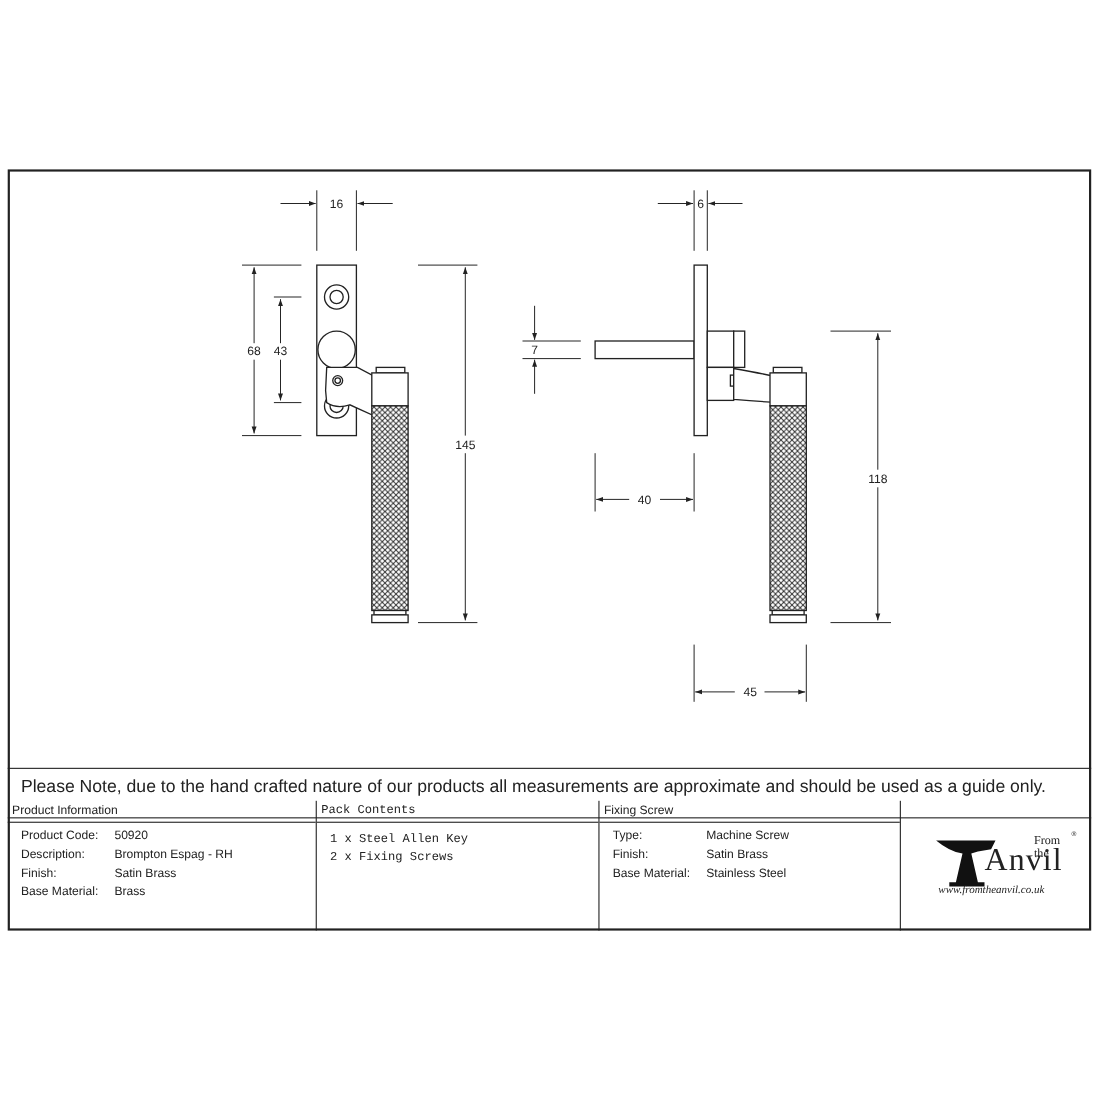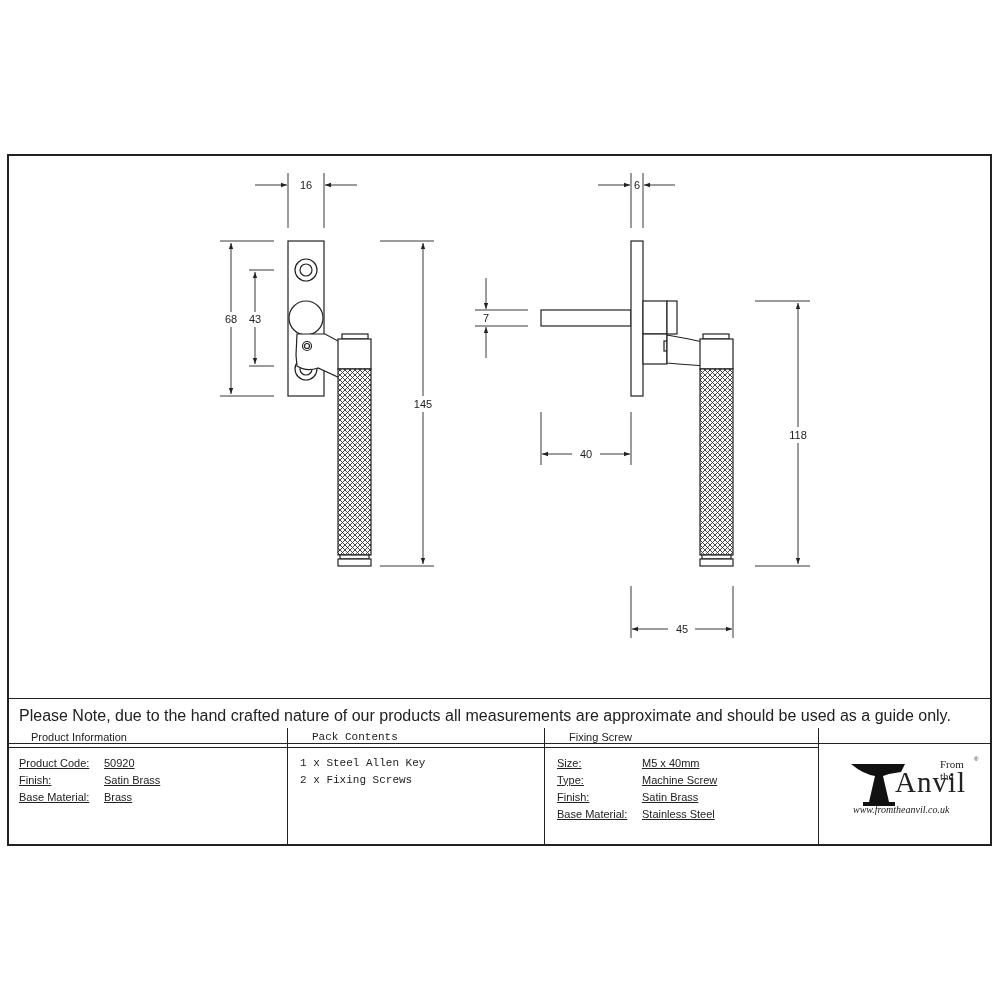--- a/index.html
+++ b/index.html
@@ -1,23 +1,23 @@
 <!DOCTYPE html>
 <html><head>
   <meta charset="utf-8">
   <style>
     html, body { margin: 0; padding: 0; background: #ffffff; }
     body { width: 1000px; height: 1000px; position: relative; overflow: hidden; font-family: "Liberation Sans", sans-serif; color: #222; }
     .sheet { position: absolute; left: 7px; top: 154px; width: 985px; height: 692px; border: 2px solid #222; box-sizing: border-box; }
     .drawing { position: absolute; left: 0; top: 0; }
     .note-row { position: absolute; left: 7px; top: 698px; width: 985px; height: 46px; border-top: 1.5px solid #222; border-bottom: 1.5px solid #222; box-sizing: border-box; font-size: 16px; padding: 8px 0 0 12px; }
     .col { position: absolute; top: 728px; height: 118px; box-sizing: border-box; font-size: 11px; }
-    .col-head { height: 20px; border-bottom: 1.5px solid #222; padding: 3px 0 0 24px; box-sizing: border-box; }
+    .col-head { height: 20px; border-bottom: 1.5px solid #222; padding: 3px 0 0 4px; box-sizing: border-box; }
     .col-body { padding: 6px 0 0 12px; }
-    .kv { display: flex; height: 17px; align-items: center; text-decoration: underline; }
+    .kv { display: flex; height: 17px; align-items: flex-start; }
     .kv .k { width: 85px; }
     .list-item { height: 17px; display: flex; align-items: center; }
     .c1 { left: 7px; width: 281px; border-right: 1.5px solid #222; }
     .c2 { left: 288px; width: 257px; border-right: 1.5px solid #222; font-family: Liberation Mono, monospace; }
     .c3 { left: 545px; width: 274px; border-right: 1.5px solid #222; }
     .c4 { left: 819px; width: 173px; }
     .logo { position: absolute; left: 30px; top: 24px; width: 130px; height: 70px; }
     .logo-from { position: absolute; left: 58px; top: 6px; font-family: "Liberation Serif", serif; font-size: 11px; margin-left: 33px; }
     .logo-anvil { position: absolute; left: 40px; top: 10px; font-family: "Liberation Serif", serif; font-size: 29px; letter-spacing: 1px; font-weight: normal; }
     .logo-url { position: absolute; left: 4px; top: 52px; font-family: "Liberation Serif", serif; font-style: italic; font-size: 10px; }
@@ -148,20 +148,24 @@
 <div class="note-row">Please Note, due to the hand crafted nature of our products all measurements are approximate and should be used as a guide only.</div>
 
 <div class="col c1">
   <div class="col-head">Product Information</div>
   <div class="col-body">
     <div class="kv">
         <span class="k">Product Code:</span>
         <span>50920</span>
       </div>
     <div class="kv">
+        <span class="k">Description:</span>
+        <span>Brompton Espag - RH</span>
+      </div>
+    <div class="kv">
         <span class="k">Finish:</span>
         <span>Satin Brass</span>
       </div>
     <div class="kv">
         <span class="k">Base Material:</span>
         <span>Brass</span>
       </div>
   </div>
 </div>
 
@@ -169,24 +173,20 @@
   <div class="col-head">Pack Contents</div>
   <div class="col-body">
     <div class="list-item">1 x Steel Allen Key</div>
     <div class="list-item">2 x Fixing Screws</div>
   </div>
 </div>
 
 <div class="col c3">
   <div class="col-head">Fixing Screw</div>
   <div class="col-body">
-    <div class="kv">
-        <span class="k">Size:</span>
-        <span>M5 x 40mm</span>
-      </div>
     <div class="kv">
         <span class="k">Type:</span>
         <span>Machine Screw</span>
       </div>
     <div class="kv">
         <span class="k">Finish:</span>
         <span>Satin Brass</span>
       </div>
     <div class="kv">
         <span class="k">Base Material:</span>

